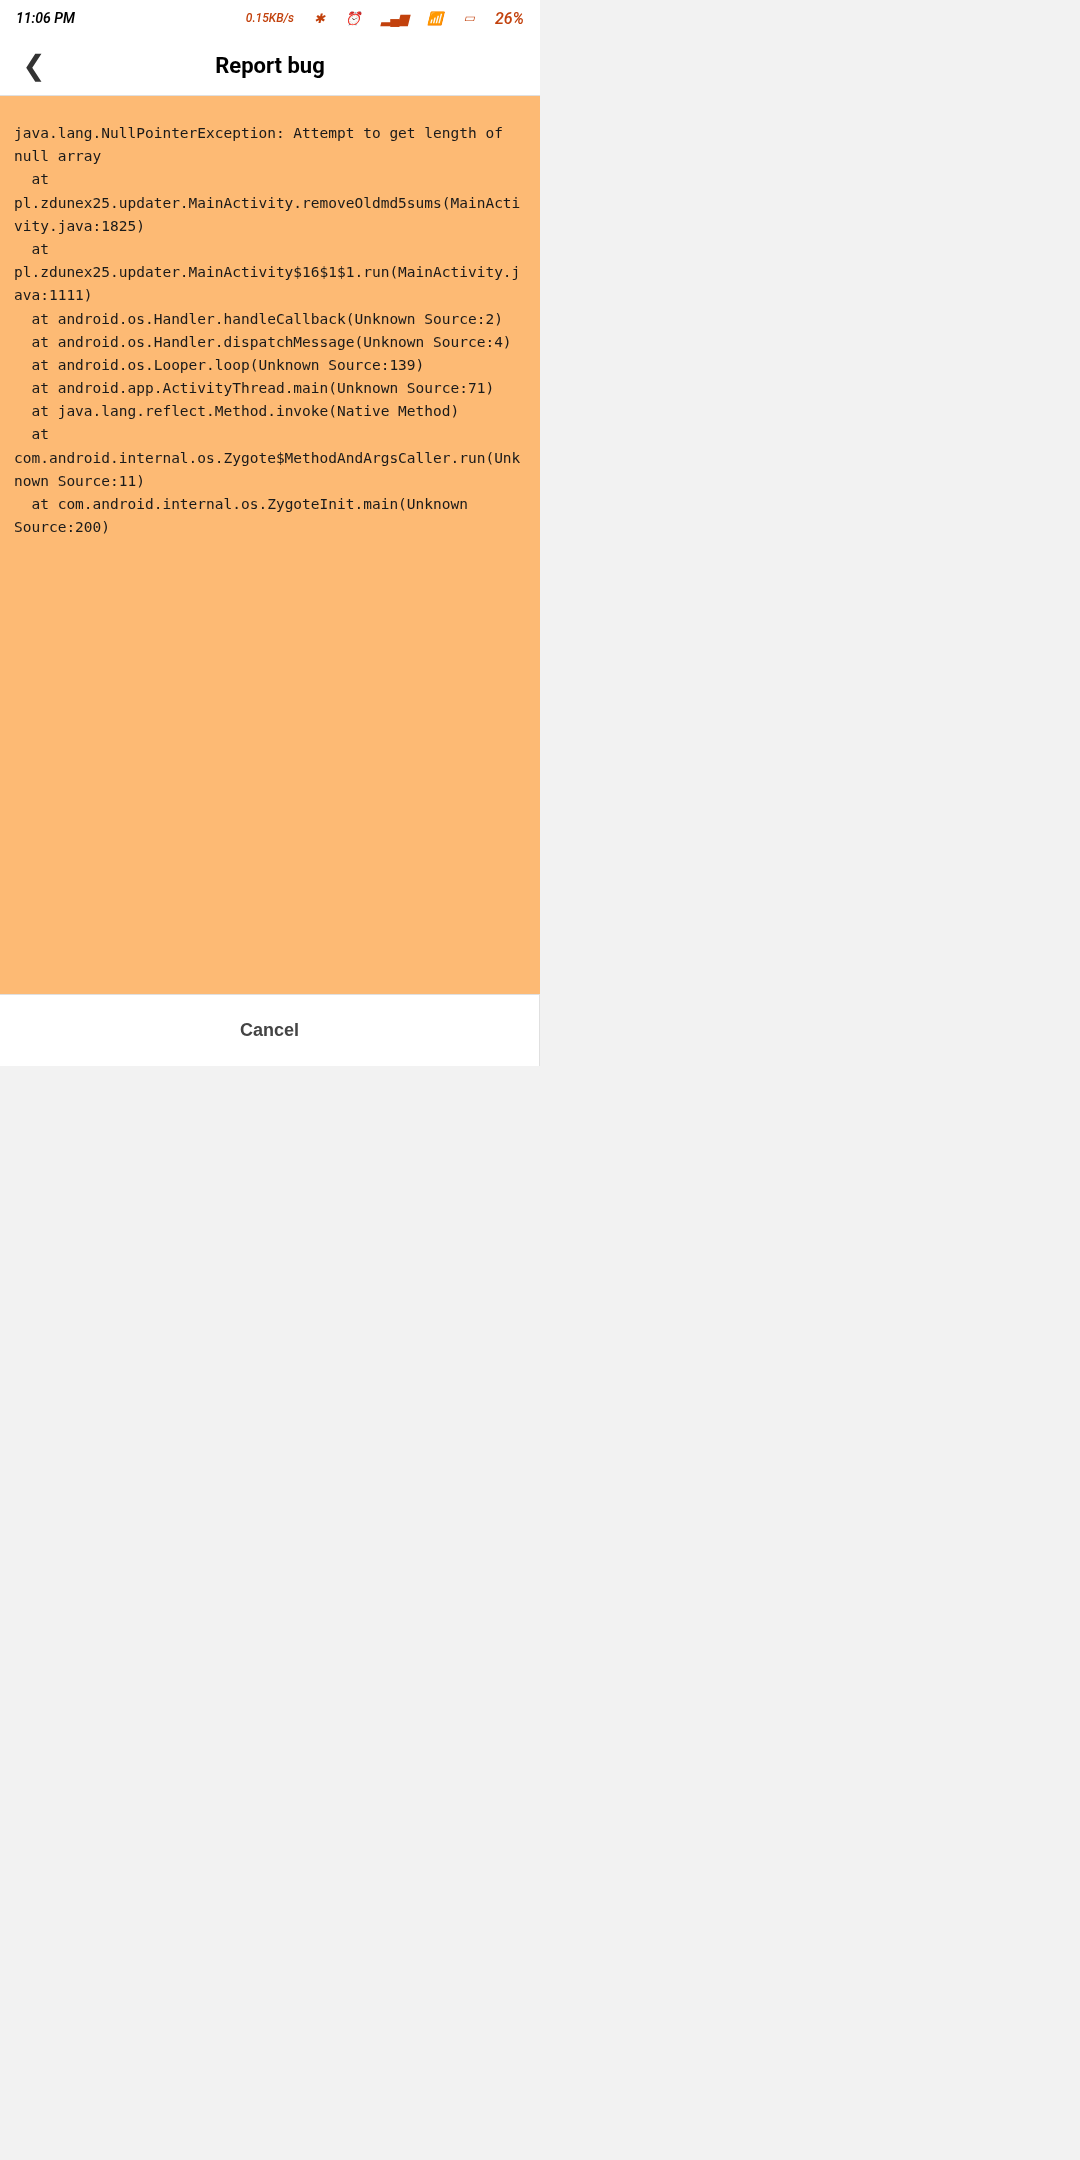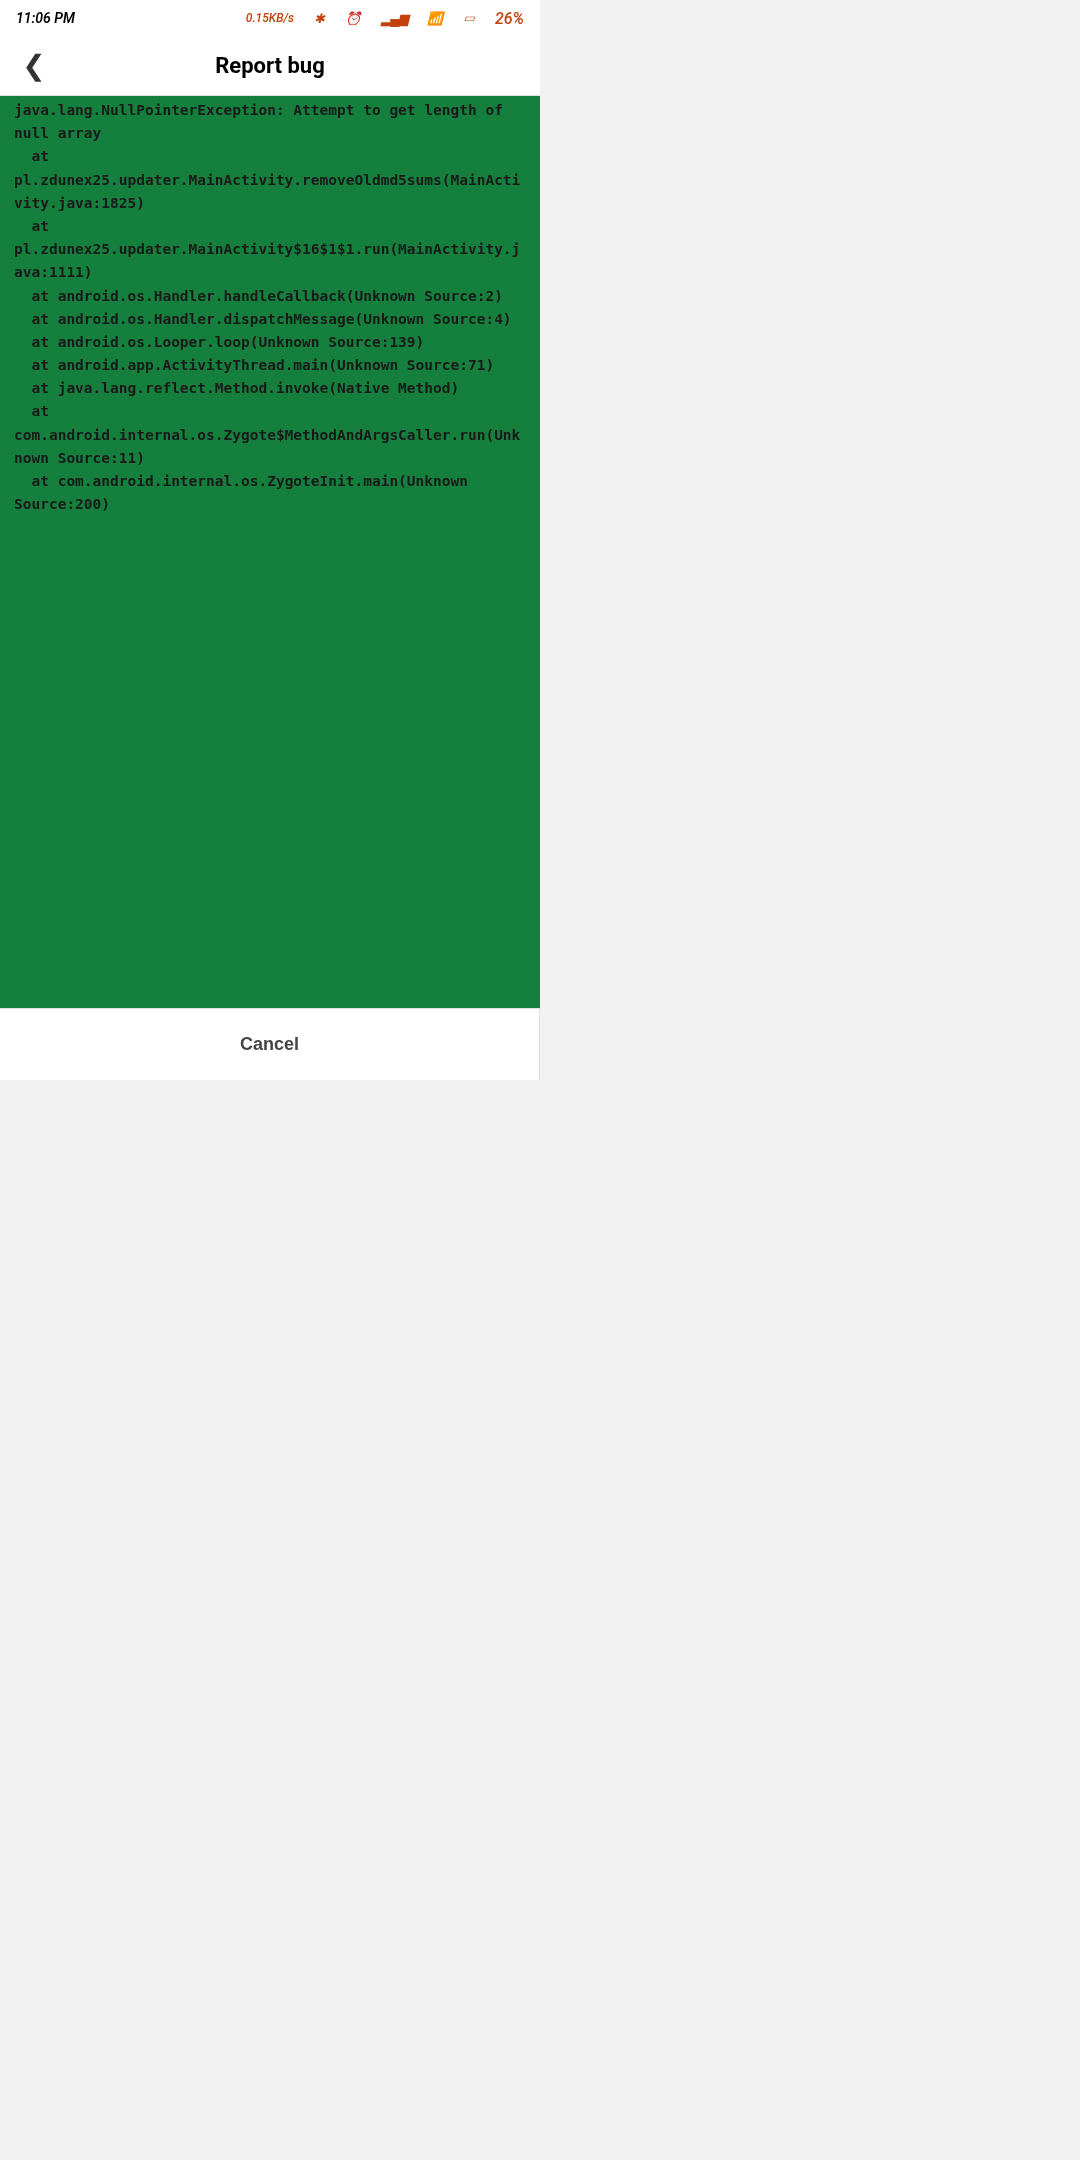--- a/index.html
+++ b/index.html
@@ -75,45 +75,44 @@
       font-size: 22px;
       font-weight: 700;
       color: #000;
       text-align: center;
     }
 
     
     .content-area {
       width: 100%;
       height: calc(1080px - 36px - 60px - 72px);
-      background: #15803d;
+      background: #fdba74;
       overflow-y: auto;
-      padding: 3px 14px;
-      font-weight: bold;
+      padding: 26px 14px;
     }
 
     .stacktrace-text {
       font-family: monospace;
       font-size: 14.5px;
       line-height: 1.6;
       color: #1a1a1a;
       white-space: pre-wrap;
       word-break: break-word;
     }
 
     
     .bottom-bar {
       width: 100%;
       height: 72px;
       background: #ffffff;
       display: flex;
       align-items: center;
       border-top: 1px solid #e0e0e0;
       position: absolute;
-      bottom: 0;
+      bottom: 14px;
     }
 
     .bottom-btn {
       flex: 1;
       height: 100%;
       display: flex;
       align-items: center;
       justify-content: center;
       font-size: 18px;
       font-weight: 600;

